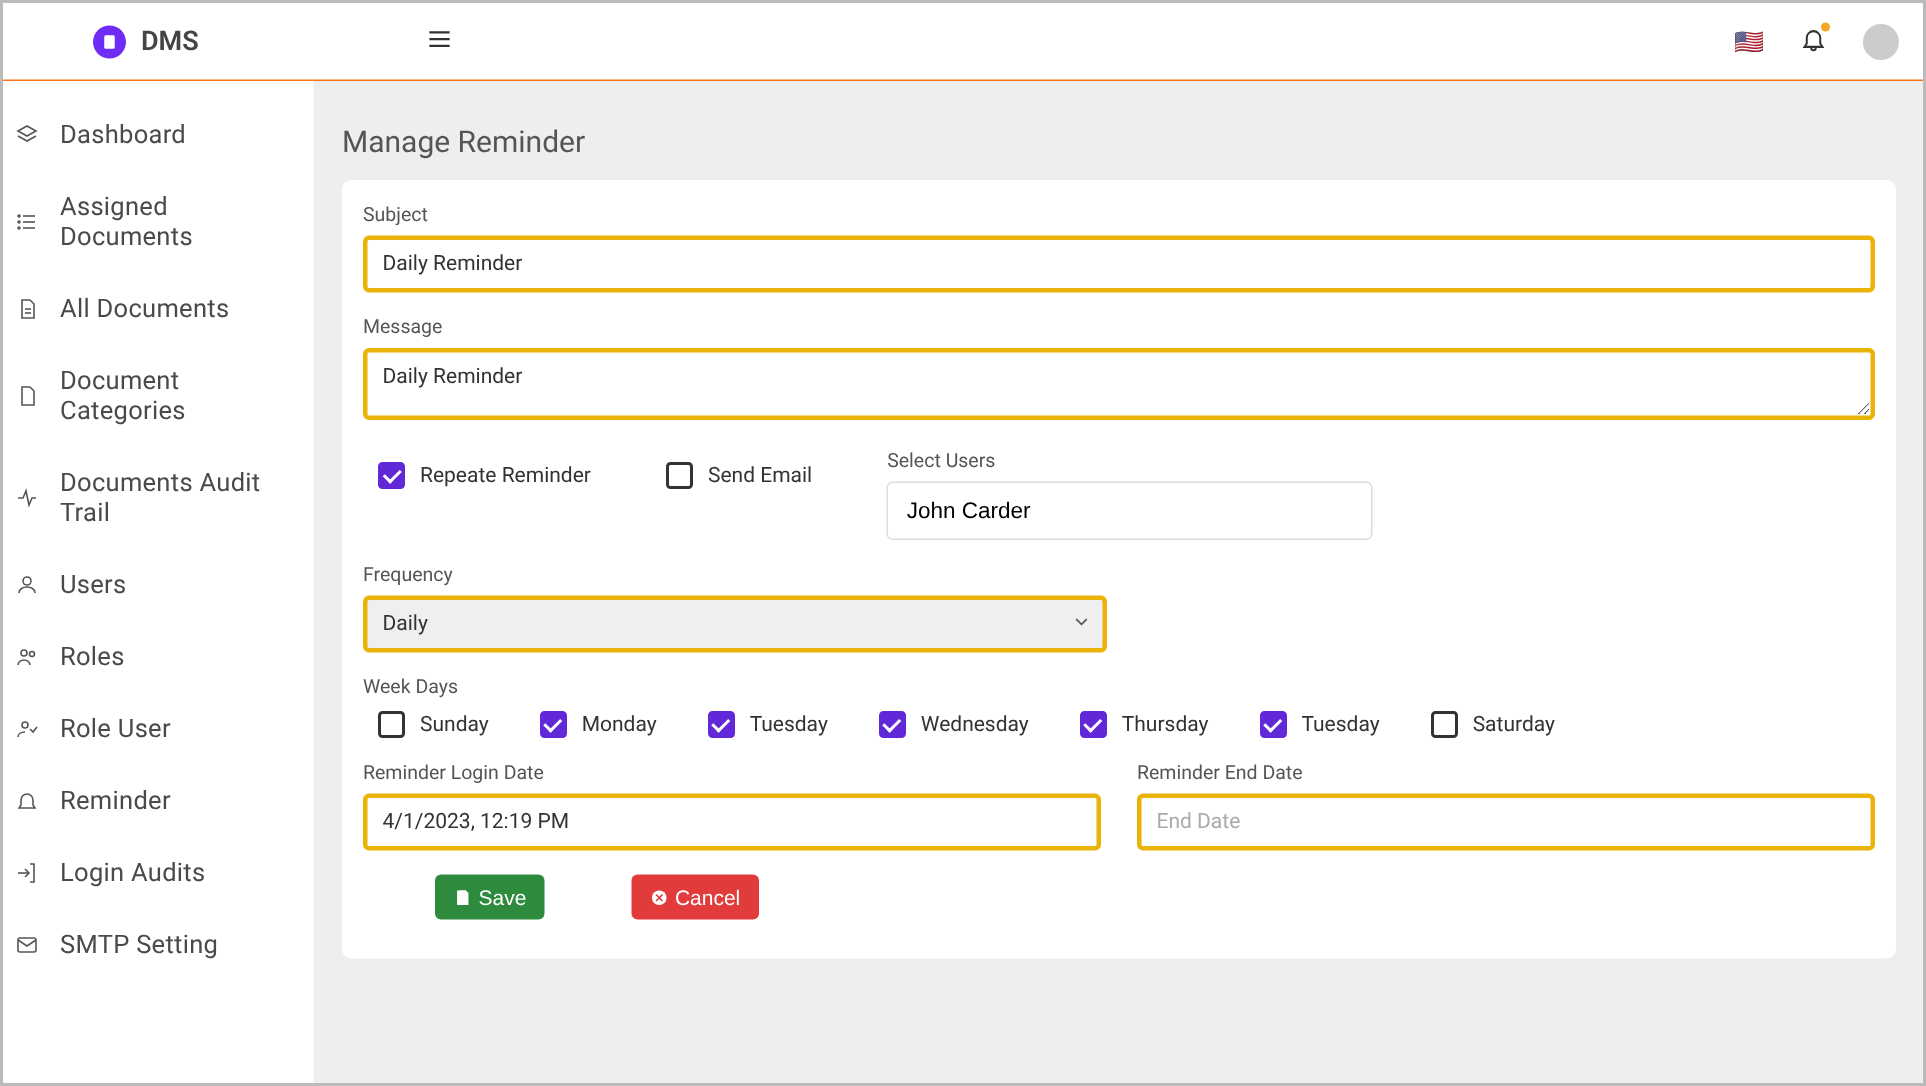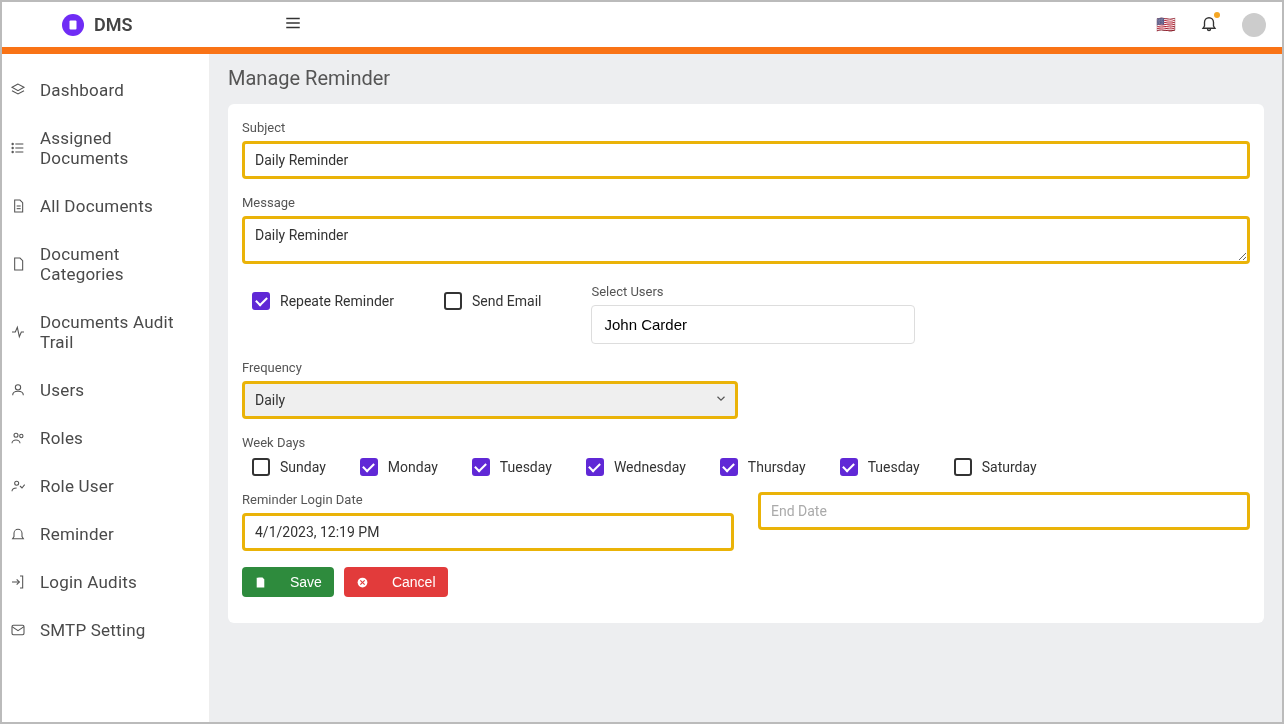--- a/index.html
+++ b/index.html
@@ -8,21 +8,21 @@
       background: #fff;
       color: #333;
       width: 1284px;
       height: 724px;
       border: 2px solid #bbb;
       overflow: hidden;
     }
     
     .topbar {
       height: 52px;
-      border-bottom: 7px solid #f97316;
+      border-bottom: 1px solid #f97316;
       display: flex;
       align-items: center;
       padding: 0 16px 0 0;
       gap: 44px;
     }
     .brand {
       display: flex;
       align-items: center;
       width: 206px;
       padding-left: 60px;
@@ -58,21 +58,21 @@
       font-size: 17px;
       color: #4a4a4a;
       cursor: pointer;
       letter-spacing: 0.2px;
     }
     .sidebar-item svg { width: 16px; height: 16px; stroke: #555; fill: none; stroke-width: 1.6; flex-shrink:0; }
 
     .main {
       flex: 1;
       background: #edeef0;
-      padding: 12px 18px;
+      padding: 28px 18px;
       overflow: auto;
     }
     .page-title { font-size: 20px; color: #555; margin-bottom: 14px; font-weight: 400; }
 
     .card {
       background: #fff;
       border-radius: 6px;
       padding: 16px 14px 26px 14px;
     }
 
@@ -108,21 +108,21 @@
     .chevron-down { position: absolute; right: 10px; top: 50%; transform: translateY(-50%); pointer-events: none; }
 
     .weekdays { display: flex; gap: 34px; flex-wrap: wrap; margin-top: 8px; }
     .wday { display: flex; align-items: center; gap: 10px; font-size: 14px; }
 
     .dates-row { display: flex; gap: 24px; }
     .date-col { flex: 1; }
     .date-input::placeholder { color: #aaa; }
 
     .actions { display: flex; gap: 10px; margin-top: 14px; }
-    .btn { border: none; border-radius: 4px; padding: 7px 12px; font-size: 14px; color: #fff; cursor: pointer; display: inline-flex; align-items: center; gap: 23px; }
+    .btn { border: none; border-radius: 4px; padding: 7px 12px; font-size: 14px; color: #fff; cursor: pointer; display: inline-flex; align-items: center; gap: 4px; margin-left: 48px; }
     .btn-save { background: #2e8b3d; }
     .btn-cancel { background: #e23b3b; }
     .btn svg { width: 13px; height: 13px; fill: #fff; }
   </style>
 </head>
 <body>
 
 <div class="topbar">
   <div class="brand">
     <span class="brand-logo">
@@ -316,20 +316,21 @@
             </div>
         </div>
       </div>
 
       <div class="row dates-row">
         <div class="date-col">
           <label class="field-label">Reminder Login Date</label>
           <input class="date-input" value="4/1/2023, 12:19 PM" style="">
         </div>
         <div class="date-col">
+          <label class="field-label">Reminder End Date</label>
           <input class="date-input" placeholder="End Date" style="">
         </div>
       </div>
 
       <div class="actions">
         <button class="btn btn-save">
           <svg viewBox="0 0 24 24">
               <path d="M5 3h11l3 3v15H5z"></path>
               <rect x="8" y="3" width="8" height="5"></rect>
             </svg>

